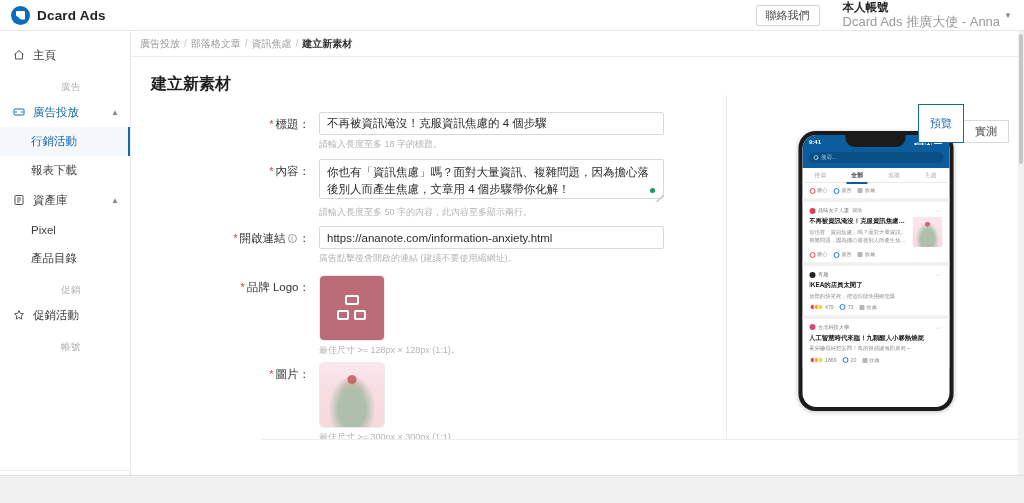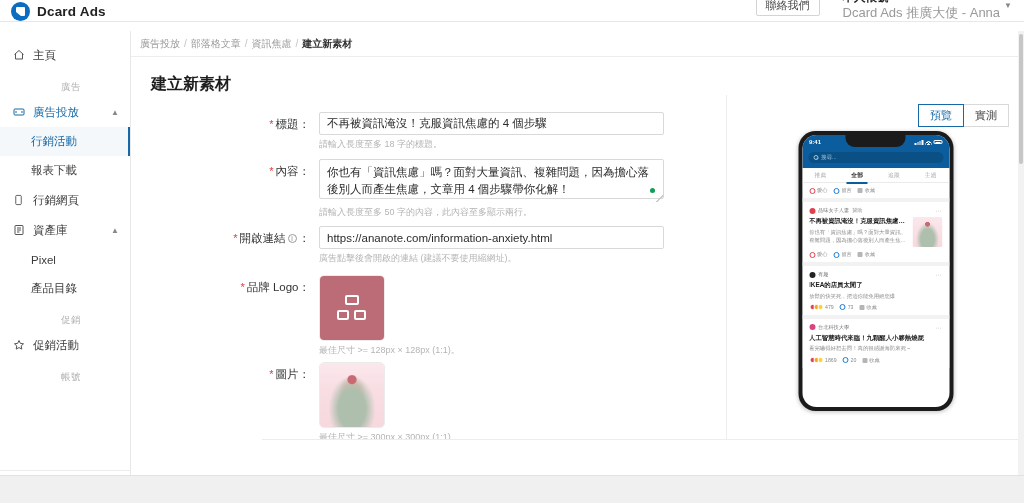--- a/index.html
+++ b/index.html
@@ -6,23 +6,23 @@
   html, body {
     margin: 0; padding: 0;
     width: 1024px; height: 503px;
     overflow: hidden;
     background: #fff;
     font-family: "Liberation Sans", "DejaVu Sans", sans-serif;
     color: #333;
   }
   
   .topbar {
-    position: absolute; top: 0; left: 0; width: 1024px; height: 22px;
+    position: absolute; top: 0; left: 0; width: 1024px; height: 31px;
     background: #fff; border-bottom: 1px solid #e8e8e8;
-    display: flex; align-items: flex-end; z-index: 30;
+    display: flex; align-items: center; z-index: 30;
   }
   .brand { display: flex; align-items: center; gap: 7px; padding-left: 11px; width: 131px; }
   .brand-logo {
     width: 19px; height: 19px; border-radius: 50%;
     background: #0b6dbf; position: relative; flex: none;
     display: flex; align-items: center; justify-content: center;
   }
   .brand-logo::after {
     content: ""; width: 9px; height: 9px; background: #fff;
     border-radius: 1px;
@@ -148,21 +148,21 @@
     width: 298px; border-left: 1px solid #ededed; margin-left: 0;
     padding-top: 9px; display: flex; flex-direction: column; align-items: center;
     position: relative; height: 391px;
   }
   .seg { display: flex; position: absolute; right: 15px; top: 9px; }
   .seg button {
     font-size: 11px; padding: 5px 11px; background: #fff; border: 1px solid #d9d9d9;
     cursor: pointer; color: #444; font-family: inherit; line-height: 1;
   }
   .seg button.on { color: #1668a6; border-color: #1668a6; position: relative; z-index: 2; }
-  .seg button + button { margin-left: -1px; }
+  .seg button + button { margin-left: -1px; margin-top: 16px; }
 
   .phone {
     position: absolute; top: 36px; left: 50%; transform: translateX(-50%);
     width: 155px; height: 280px; background: #1b1b1b; border-radius: 17px;
     padding: 4px; box-shadow: 0 1px 4px rgba(0,0,0,.25);
   }
   .screen {
     width: 100%; height: 100%; background: #fff; border-radius: 14px; overflow: hidden;
     position: relative;
   }
@@ -318,28 +318,20 @@
     <span class="chev">▲</span>
   </div>
 
   <div class="nav-sub active">
     <span>行銷活動</span>
   </div>
   <div class="nav-sub">
     <span>報表下載</span>
   </div>
 
-  <div class="nav-item">
-    <span class="ico">
-      <svg width="11" height="12" viewBox="0 0 24 24" fill="none" stroke="currentColor" stroke-width="2">
-          <rect x="6" y="2" width="12" height="20" rx="2"></rect>
-        </svg>
-    </span>
-    <span>行銷網頁</span>
-  </div>
 
   <div class="nav-item">
     <span class="ico">
       <svg width="12" height="12" viewBox="0 0 24 24" fill="none" stroke="currentColor" stroke-width="2">
           <rect x="4" y="3" width="16" height="18" rx="1"></rect>
           <path d="M8 8h8M8 12h8M8 16h5"></path>
         </svg>
     </span>
     <span>資產庫</span>
     <span class="chev">▲</span>

